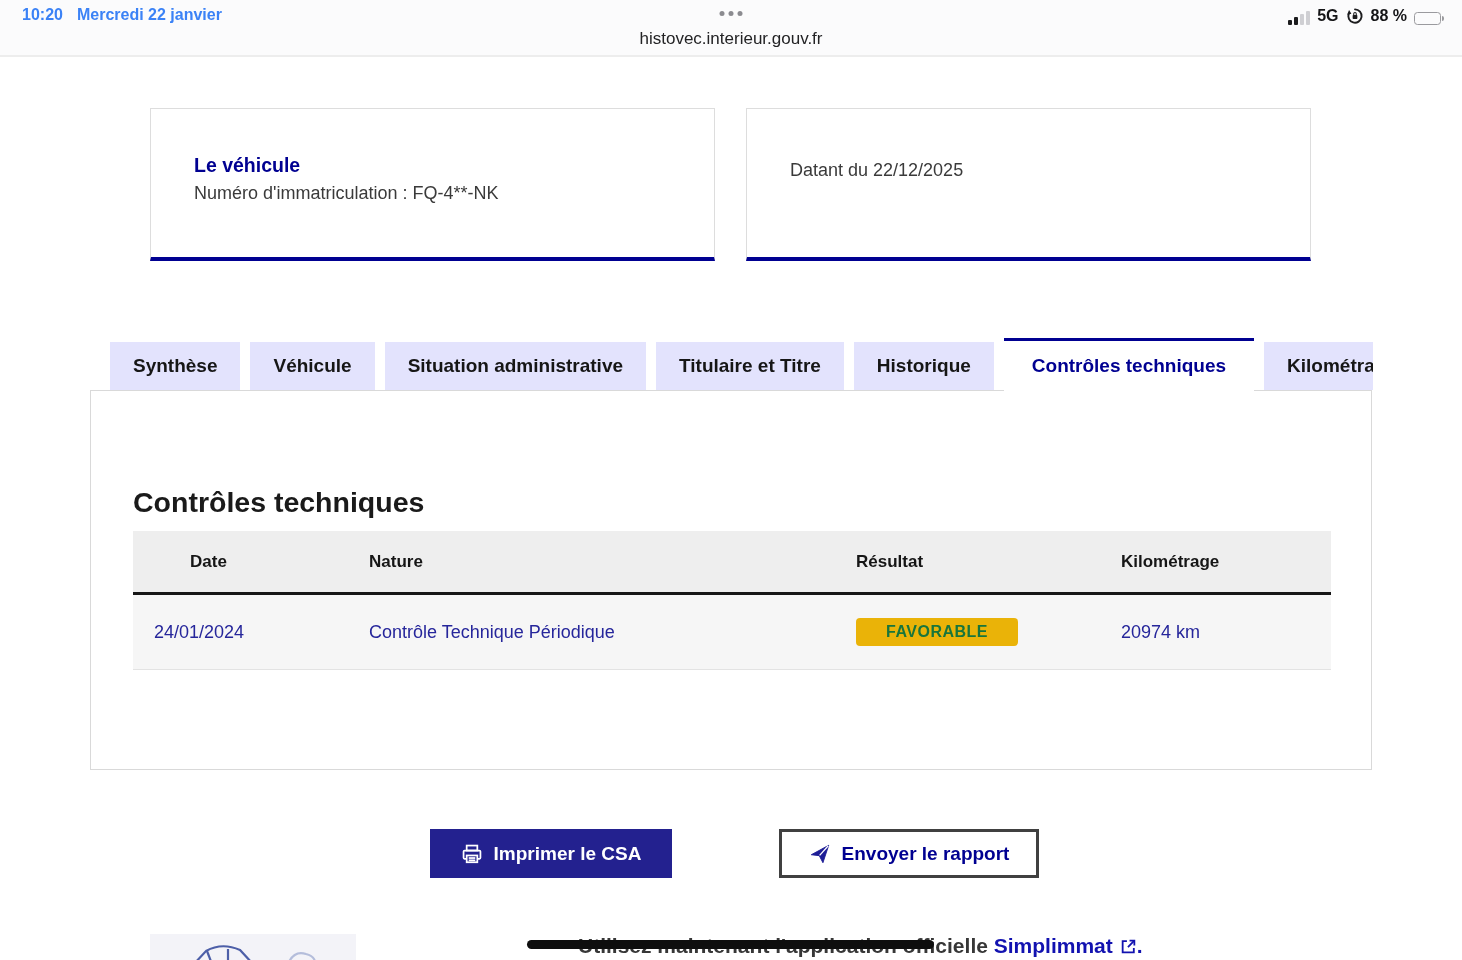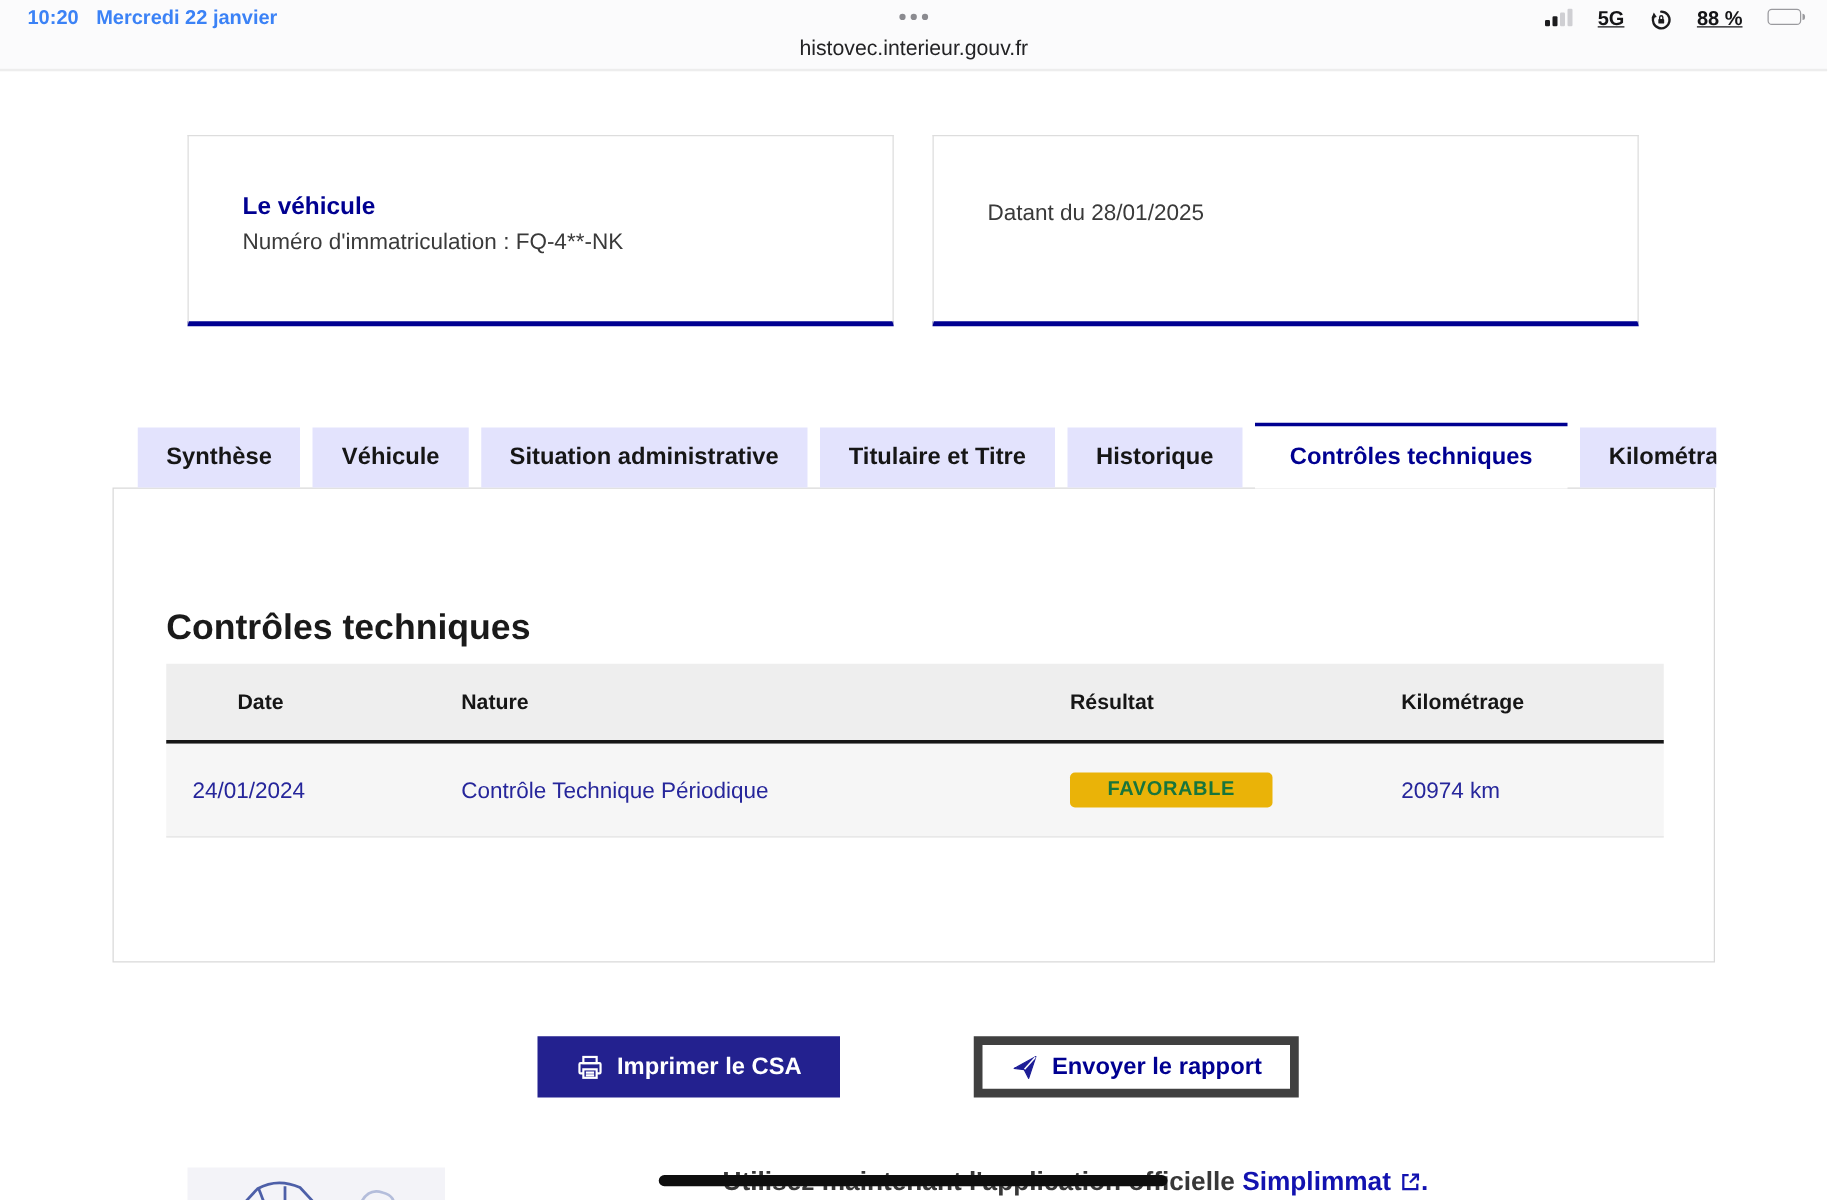--- a/index.html
+++ b/index.html
@@ -6,21 +6,21 @@
   html,body { width:1462px; height:960px; background:#fff; font-family:"Liberation Sans", sans-serif; }
   .page { position:relative; width:1462px; height:960px; overflow:hidden; background:#fff; }
 
   
   .chrome { position:absolute; top:0; left:0; width:100%; height:57px; background:#fbfbfc; border-bottom:2px solid #ededed; z-index:5; }
   .sb-left { position:absolute; top:6px; left:22px; display:flex; gap:14px; align-items:center; font-size:16px; color:#3b82f6; }
   .sb-time { font-weight:700; }
   .sb-date { font-weight:600; }
   .dots { position:absolute; top:11px; left:50%; transform:translateX(-50%); display:flex; gap:4px; }
   .dots i { width:5px; height:5px; border-radius:50%; background:#8b8b90; }
-  .sb-right { position:absolute; top:7px; right:18px; display:flex; gap:20px; align-items:flex-start; font-size:16px; color:#151517; font-weight:600;text-decoration:underline; }
+  .sb-right { position:absolute; top:7px; right:18px; display:flex; gap:7px; align-items:flex-end; font-size:16px; color:#151517; font-weight:600; }
   .signal { display:flex; align-items:flex-end; gap:2px; height:14px; }
   .signal i { width:4px; border-radius:1px; background:#1c1c1e; }
   .signal i:nth-child(1){height:5px;} .signal i:nth-child(2){height:8px;}
   .signal i:nth-child(3){height:11px; background:#cfcfd3;} .signal i:nth-child(4){height:14px; background:#cfcfd3;}
   .battery { display:flex; align-items:center; }
   .batt-body { width:27px; height:13px; border:1px solid #9a9a9e; border-radius:3.5px; padding:1.5px; }
   .batt-fill { width:86%; height:100%; background:#151517; border-radius:1.5px; }
   .batt-nub { width:2px; height:5px; background:#9a9a9e; border-radius:0 2px 2px 0; margin-left:1px; }
   .urlbar { position:absolute; top:29px; left:0; width:100%; text-align:center; font-size:17px; color:#232325; z-index:6; }
 
@@ -49,21 +49,21 @@
   .trow { display:grid; grid-template-columns:236px 487px 265px 210px; background:#f6f6f6; height:75px;
           align-items:center; font-size:18px; color:#26269b; border-bottom:1px solid #e3e3e3; }
   .trow .cell:first-child { padding-left:21px; }
   .badge { display:inline-block; background:#eab308; color:#18753c; font-weight:700; font-size:16px;
            letter-spacing:.5px; padding:5px 30px; border-radius:4px; }
 
   
   .btn { position:absolute; top:829px; height:49px; display:flex; align-items:center; justify-content:center;
          gap:11px; font-size:19px; font-weight:700; cursor:pointer; }
   .btn-print { left:430px; width:242px; background:#23218f; color:#fff; border:none; }
-  .btn-send  { left:779px; width:260px; background:#fff; color:#000091; border:7px solid #404040; }
+  .btn-send  { left:779px; width:260px; background:#fff; color:#000091; border:3px solid #404040; }
   .btn svg { display:block; }
 
   
   .illus { position:absolute; left:150px; top:934px; width:206px; height:26px; background:#f3f3f8; overflow:hidden; }
   .banner { position:absolute; left:578px; top:934px; white-space:nowrap; font-size:21px; font-weight:600; color:#373737; z-index:4; }
   .banner .lnk { color:#1212b0; cursor:pointer; }
   .banner svg { vertical-align:-2px; margin-left:7px; }
   .home-indicator { position:absolute; left:527px; top:940px; width:407px; height:9px; border-radius:5px; background:#0e0e0e; z-index:9; }
 </style>
 </head>
@@ -102,21 +102,21 @@
       </span>
     </div>
     <div class="urlbar">histovec.interieur.gouv.fr</div>
   </div>
 
   <div class="card c1">
     <div class="card-title">Le véhicule</div>
     <div class="card-text">Numéro d'immatriculation : FQ-4**-NK</div>
   </div>
   <div class="card c2">
-    <div class="card-text">Datant du 28/01/2025</div>
+    <div class="card-text">Datant du 22/12/2025</div>
   </div>
 
   <div class="tabs-wrap">
     <div class="tabs">
       <div class="tab">Synthèse</div>
       <div class="tab">Véhicule</div>
       <div class="tab">Situation administrative</div>
       <div class="tab">Titulaire et Titre</div>
       <div class="tab">Historique</div>
       <div class="tab active">Contrôles techniques</div>

